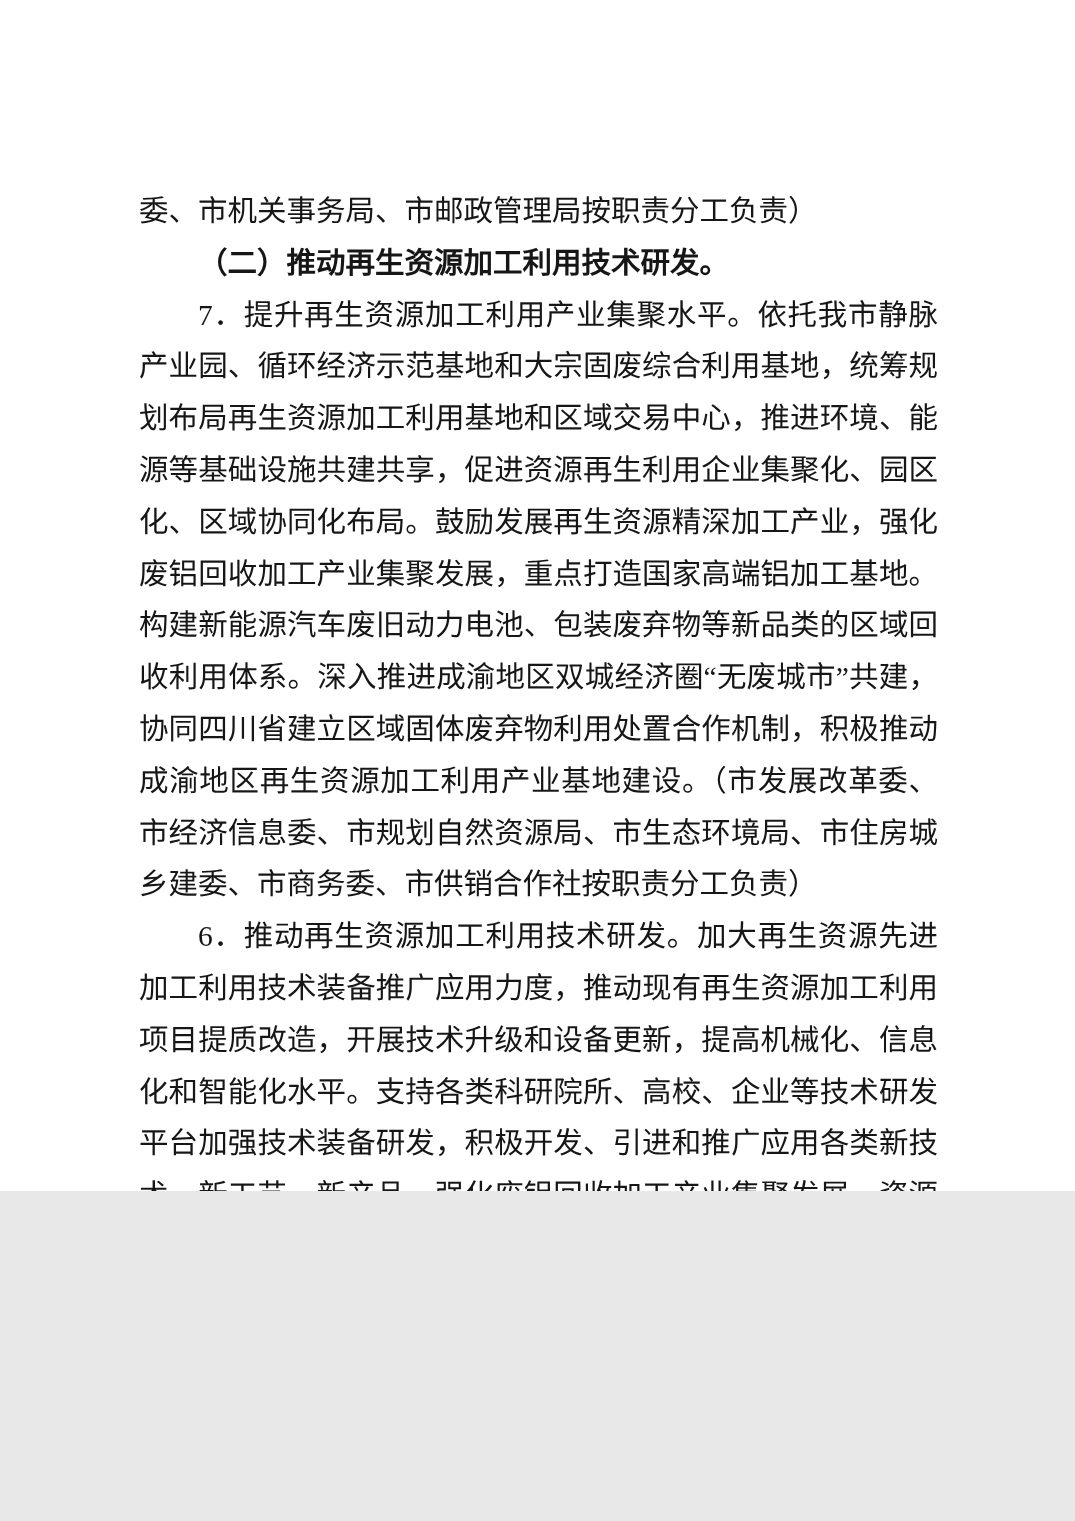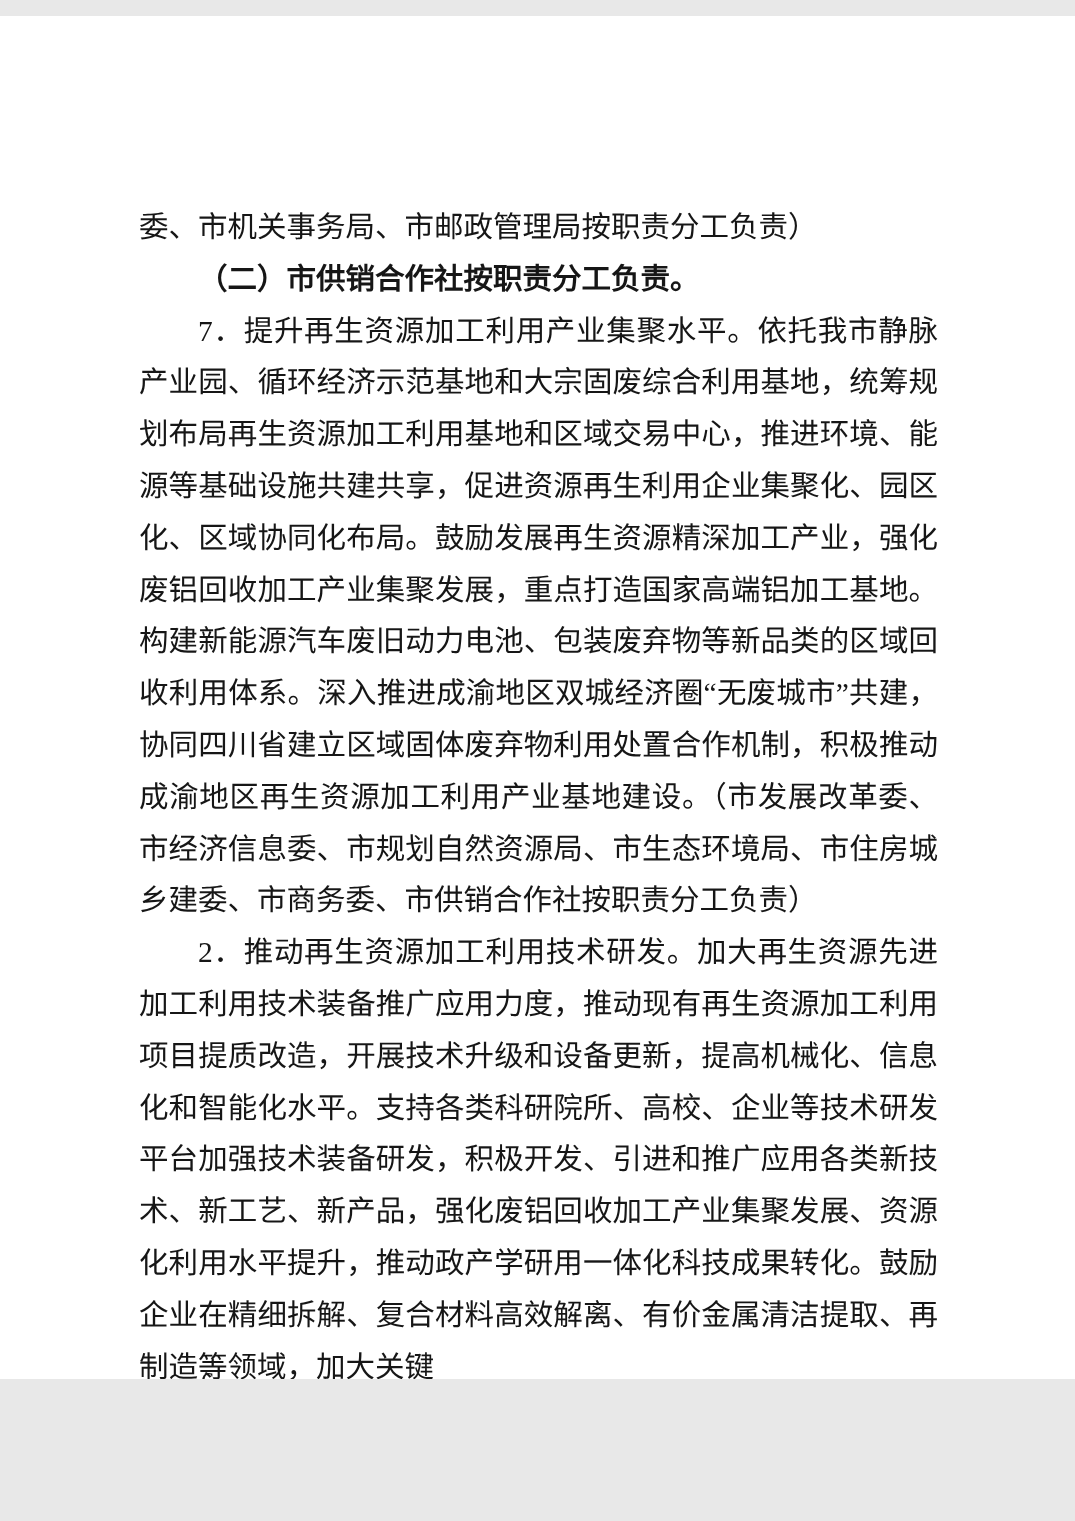--- a/index.html
+++ b/index.html
@@ -4,22 +4,22 @@
 <title>Document Page</title>
 <style>
   html, body {
     margin: 0;
     padding: 0;
     background: #e8e8e8;
   }
   .page {
     position: relative;
     width: 1075px;
-    height: 1363px;
-    margin: 16px auto;
+    height: 1191px;
+    margin: 0 auto;
     background: #ffffff;
     color: #161616;
     font-family: "Liberation Serif", "DejaVu Serif", serif;
     overflow: hidden;
   }
   .textblock {
     position: absolute;
     left: 139px;
     top: 186px;
     width: 799px;
@@ -61,23 +61,23 @@
 </style>
 </head>
 <body>
 
 <div class="page">
 
   <div class="textblock">
 
     <p class="para no-indent kai">委、市机关事务局、市邮政管理局按职责分工负责）</p>
 
-    <p class="para heading">（二）市供销合作社按职责分工负责。</p>
+    <p class="para heading">（二）推动再生资源加工利用技术研发。</p>
 
     <p class="para"><span class="bold-lead">7．提升再生资源加工利用产业集聚水平。</span><span>依托我市静脉产业园、循环经济示范基地和大宗固废综合利用基地，统筹规划布局再生资源加工利用基地和区域交易中心，推进环境、能源等基础设施共建共享，促进资源再生利用企业集聚化、园区化、区域协同化布局。鼓励发展再生资源精深加工产业，强化废铝回收加工产业集聚发展，重点打造国家高端铝加工基地。构建新能源汽车废旧动力电池、包装废弃物等新品类的区域回收利用体系。深入推进成渝地区双城经济圈“无废城市”共建，协同四川省建立区域固体废弃物利用处置合作机制，积极推动成渝地区再生资源加工利用产业基地建设。</span><span class="kai">（市发展改革委、市经济信息委、市规划自然资源局、市生态环境局、市住房城乡建委、市商务委、市供销合作社按职责分工负责）</span></p>
 
-    <p class="para"><span class="bold-lead">2．推动再生资源加工利用技术研发。</span><span>加大再生资源先进加工利用技术装备推广应用力度，推动现有再生资源加工利用项目提质改造，开展技术升级和设备更新，提高机械化、信息化和智能化水平。支持各类科研院所、高校、企业等技术研发平台加强技术装备研发，积极开发、引进和推广应用各类新技术、新工艺、新产品，强化废铝回收加工产业集聚发展、资源化利用水平提升，推动政产学研用一体化科技成果转化。鼓励企业在精细拆解、复合材料高效解离、有价金属清洁提取、再制造等领域，加大关键</span></p>
+    <p class="para"><span class="bold-lead">6．推动再生资源加工利用技术研发。</span><span>加大再生资源先进加工利用技术装备推广应用力度，推动现有再生资源加工利用项目提质改造，开展技术升级和设备更新，提高机械化、信息化和智能化水平。支持各类科研院所、高校、企业等技术研发平台加强技术装备研发，积极开发、引进和推广应用各类新技术、新工艺、新产品，强化废铝回收加工产业集聚发展、资源化利用水平提升，推动政产学研用一体化科技成果转化。鼓励企业在精细拆解、复合材料高效解离、有价金属清洁提取、再制造等领域，加大关键</span></p>
 
   </div>
 
   <div class="page-number">— 6 —</div>
 
 </div>
 
 </body></html>

